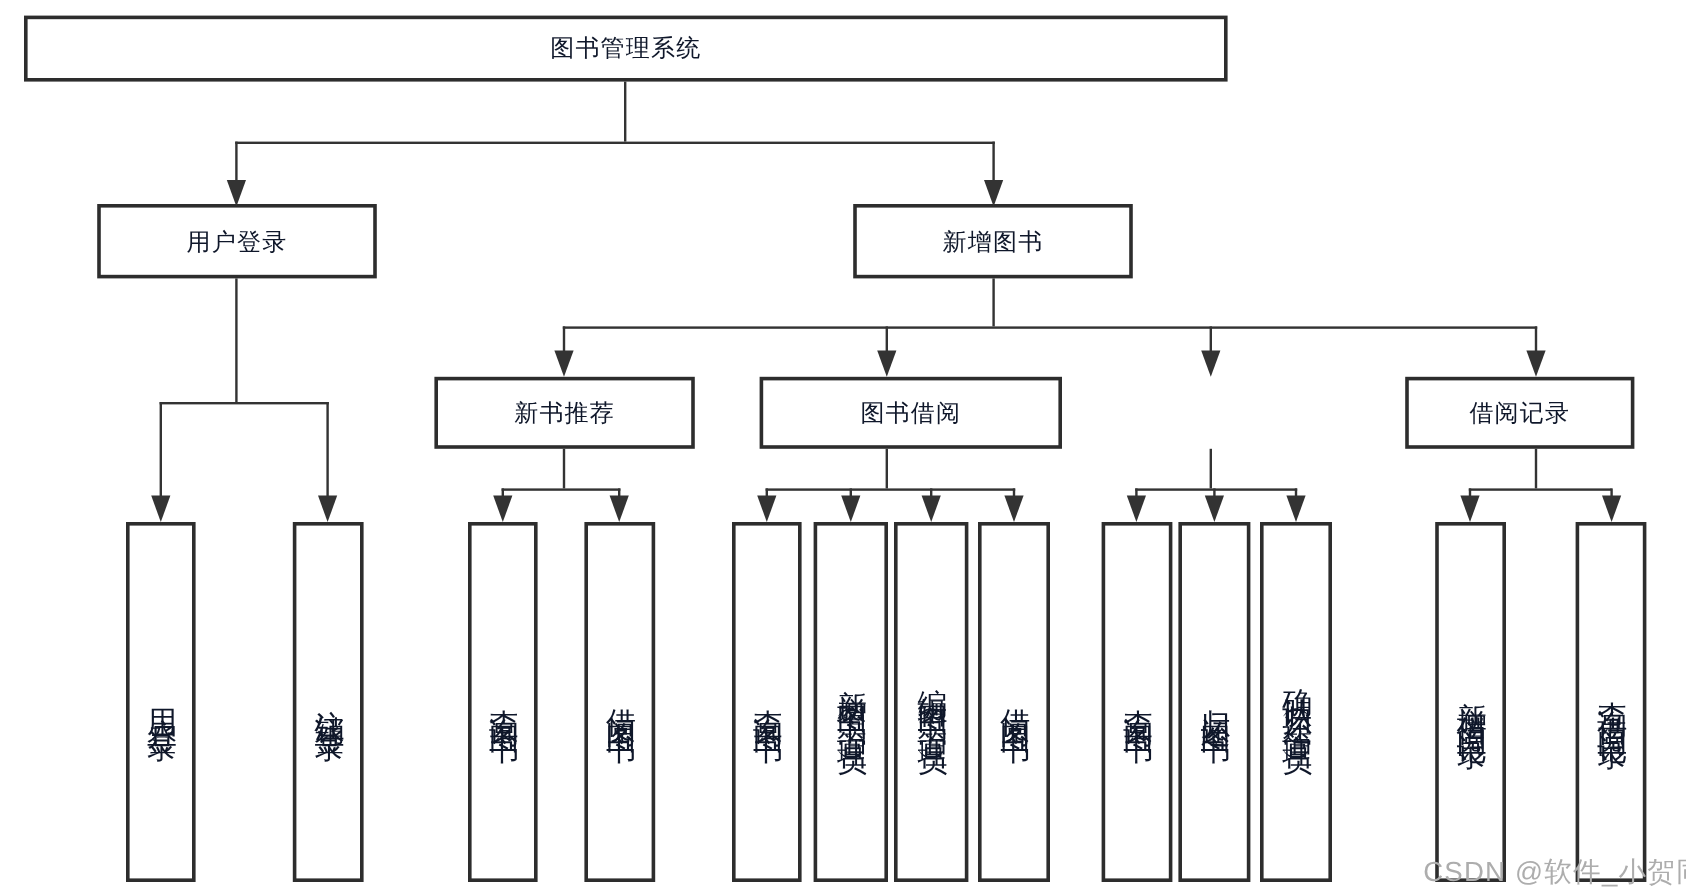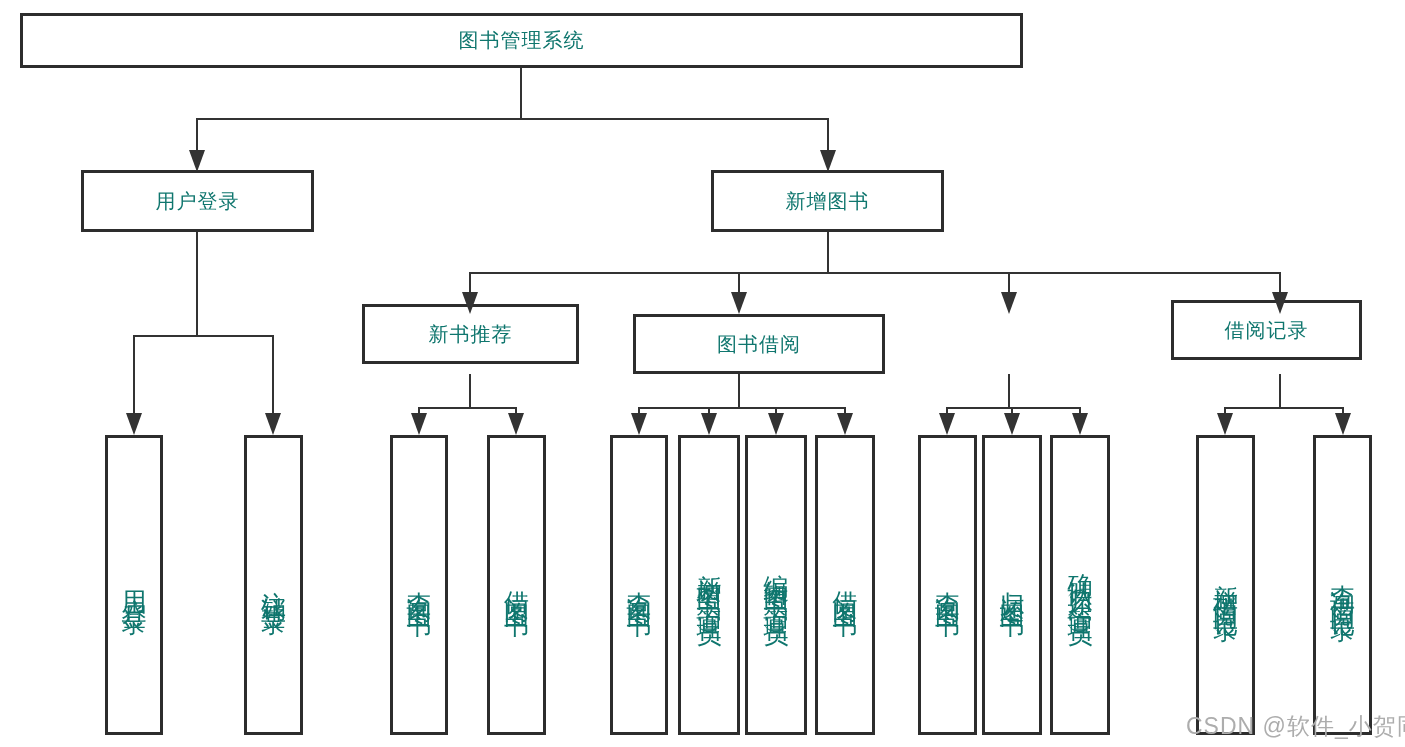--- a/index.html
+++ b/index.html
@@ -3,21 +3,21 @@
 <meta charset="utf-8">
 <style>
   html,body{margin:0;padding:0;background:#ffffff;}
   .canvas{
     position:relative;width:1405px;height:747px;background:#ffffff;
     font-family:"Liberation Sans","DejaVu Sans",sans-serif;overflow:hidden;
   }
   .box{
     position:absolute;box-sizing:border-box;background:#ffffff;
     border:3px solid #2d2d2d;display:flex;align-items:center;justify-content:center;
-    color:#0f766e;
+    color:#0f172a;
   }
   .hbox{font-size:20px;letter-spacing:1px;}
   .vbox span{
     writing-mode:vertical-rl;text-orientation:mixed;
     font-size:25px;letter-spacing:7px;line-height:1;
   }
   .hline,.vline{position:absolute;background:#333333;}
   .hline{height:2px;}
   .vline{width:2px;}
   .tri{
@@ -39,27 +39,27 @@
     <span>图书管理系统</span>
   </div>
 
   <div class="box hbox" style="left:81px;top:170px;width:233px;height:62px">
     <span>用户登录</span>
   </div>
   <div class="box hbox" style="left:711px;top:170px;width:233px;height:62px">
     <span>新增图书</span>
   </div>
 
-  <div class="box hbox" style="left:362px;top:304px;width:217px;height:60px">
+  <div class="box hbox" style="left:362px;top:314px;width:217px;height:60px">
     <span>新书推荐</span>
   </div>
   <div class="box hbox" style="left:633px;top:314px;width:252px;height:60px">
     <span>图书借阅</span>
   </div>
-  <div class="box hbox" style="left:1171px;top:300px;width:191px;height:60px">
+  <div class="box hbox" style="left:1171px;top:314px;width:191px;height:60px">
     <span>借阅记录</span>
   </div>
 
   <div class="box vbox" style="left:105px;top:435px;width:58px;height:300px">
     <span>用户登录</span>
   </div>
   <div class="box vbox" style="left:244px;top:435px;width:59px;height:300px">
     <span>注销登录</span>
   </div>
 

